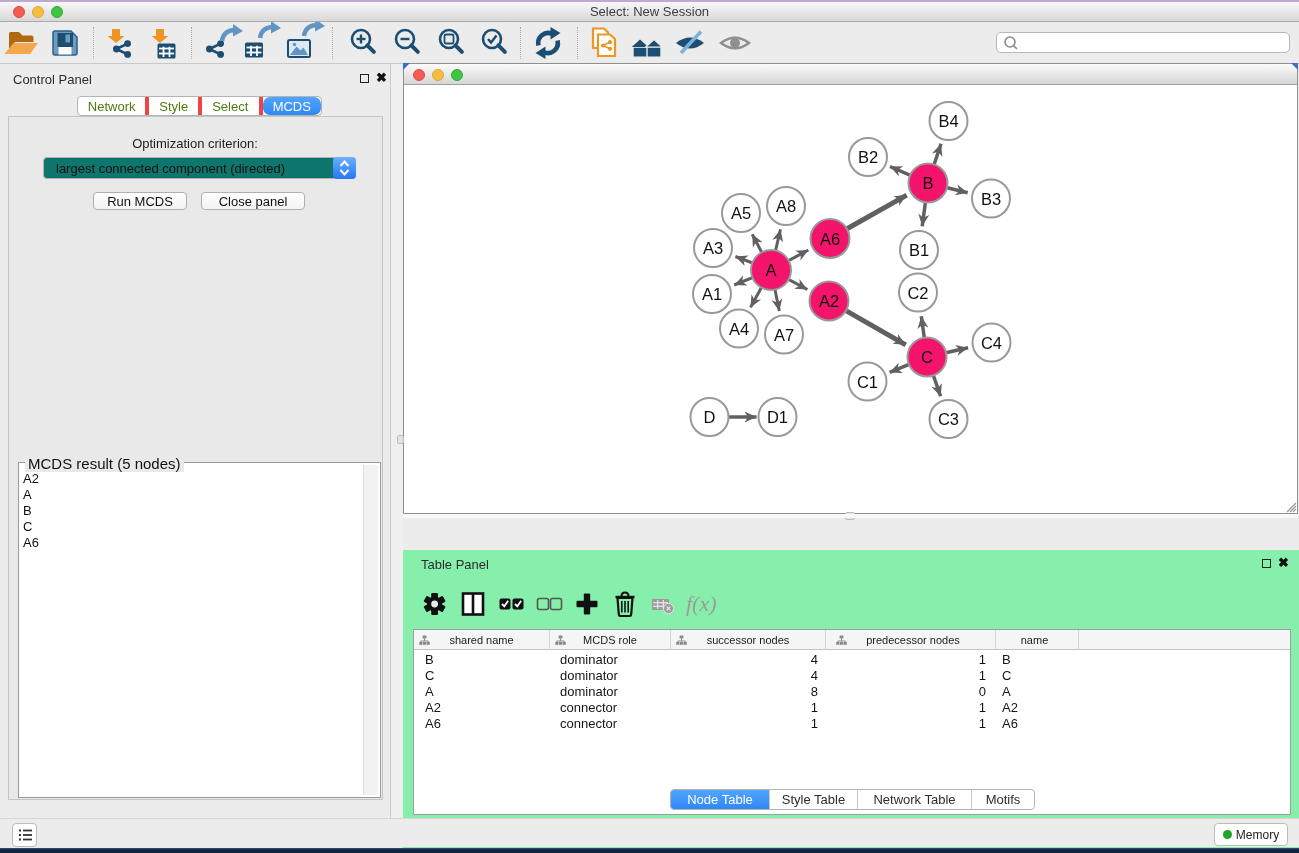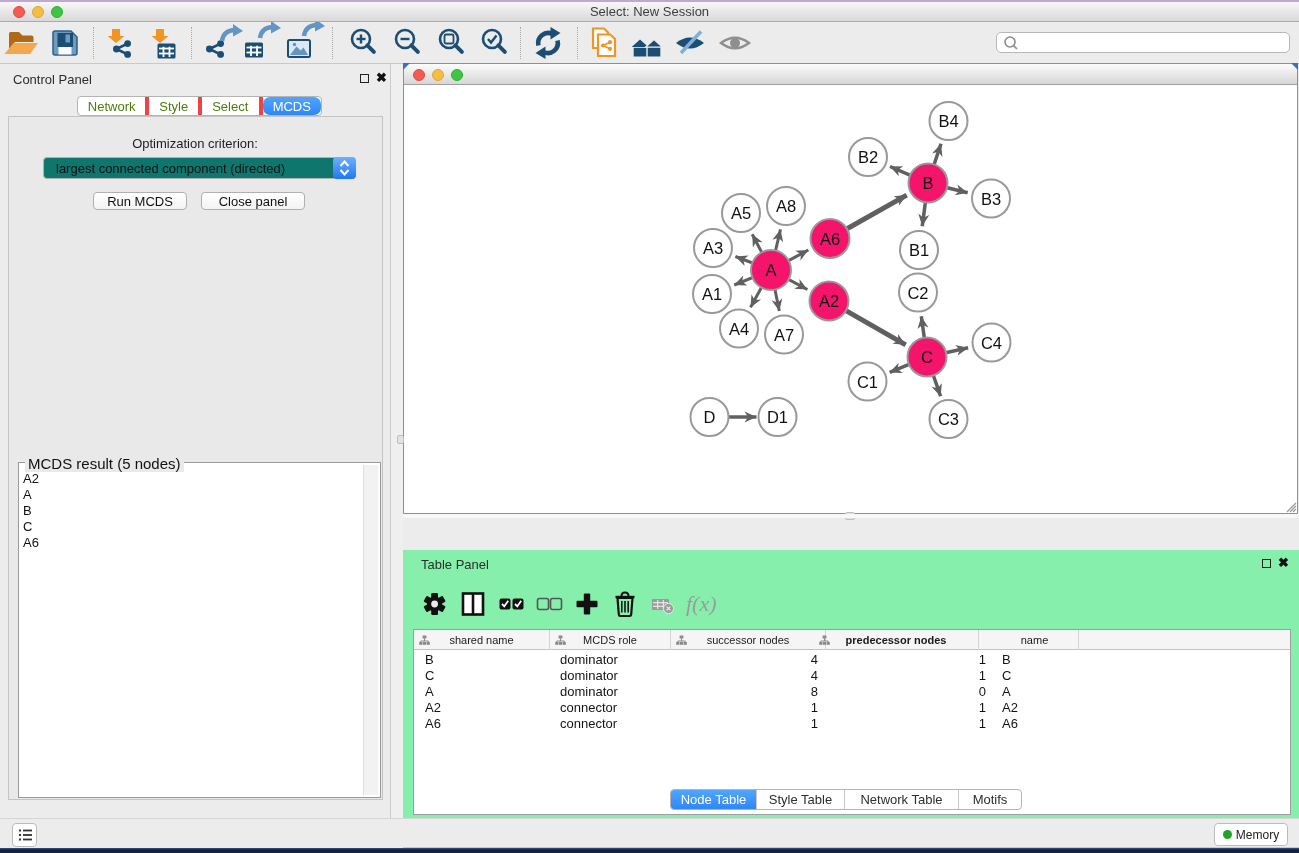--- a/index.html
+++ b/index.html
@@ -368,21 +368,21 @@
             <rect x="3.9" y="7" width="3.2" height="2.8" fill="#8a8a8a"></rect>
             <rect x="7.6" y="7" width="3.2" height="2.8" fill="#8a8a8a"></rect>
           </svg>MCDS role</div>
         <div class="cell" style="left:257px;width:155px;"><svg width="11" height="11" viewBox="0 0 11 11" style="position:absolute;left:5px;top:5px">
             <rect x="3.6" y="0.5" width="3.8" height="3" fill="#8a8a8a"></rect>
             <path d="M5.5,3.5 L5.5,6 M1.8,6 L9.2,6 M1.8,6 L1.8,7 M9.2,6 L9.2,7" stroke="#8a8a8a" stroke-width="1"></path>
             <rect x="0.2" y="7" width="3.2" height="2.8" fill="#8a8a8a"></rect>
             <rect x="3.9" y="7" width="3.2" height="2.8" fill="#8a8a8a"></rect>
             <rect x="7.6" y="7" width="3.2" height="2.8" fill="#8a8a8a"></rect>
           </svg>successor nodes</div>
-        <div class="cell" style="left:400px;width:165px;font-weight:bold;"><svg width="11" height="11" viewBox="0 0 11 11" style="position:absolute;left:5px;top:5px">
+        <div class="cell" style="left:417px;width:165px;"><svg width="11" height="11" viewBox="0 0 11 11" style="position:absolute;left:5px;top:5px">
             <rect x="3.6" y="0.5" width="3.8" height="3" fill="#8a8a8a"></rect>
             <path d="M5.5,3.5 L5.5,6 M1.8,6 L9.2,6 M1.8,6 L1.8,7 M9.2,6 L9.2,7" stroke="#8a8a8a" stroke-width="1"></path>
             <rect x="0.2" y="7" width="3.2" height="2.8" fill="#8a8a8a"></rect>
             <rect x="3.9" y="7" width="3.2" height="2.8" fill="#8a8a8a"></rect>
             <rect x="7.6" y="7" width="3.2" height="2.8" fill="#8a8a8a"></rect>
           </svg>predecessor nodes</div>
         <div class="cell" style="left:577px;width:88px;">name</div>
       </div>
       <div class="trow" style="left:11px;top:22px;">B</div>
       <div class="trow" style="left:146px;top:22px;">dominator</div>
@@ -405,21 +405,21 @@
       <div class="trow" style="left:412px;top:70px;width:160px;text-align:right;">1</div>
       <div class="trow" style="left:588px;top:70px;">A2</div>
       <div class="trow" style="left:11px;top:86px;">A6</div>
       <div class="trow" style="left:146px;top:86px;">connector</div>
       <div class="trow" style="left:257px;top:86px;width:147px;text-align:right;">1</div>
       <div class="trow" style="left:412px;top:86px;width:160px;text-align:right;">1</div>
       <div class="trow" style="left:588px;top:86px;">A6</div>
     </div>
 </div>
 <div id="bottabs">
-  <div class="seg sel" style="width:86px;">Node Table</div>
+  <div class="seg sel" style="width:99px;">Node Table</div>
   <div class="seg" style="width:88px;">Style Table</div>
   <div class="seg" style="width:114px;">Network Table</div>
   <div class="seg" style="width:62px;">Motifs</div>
 </div>
 <div id="statusbar">
   <div id="listbtn"><svg width="25" height="22">
         <g stroke="#333" stroke-width="1.8">
           <line x1="6" y1="6.5" x2="8" y2="6.5"></line>
           <line x1="10" y1="6.5" x2="19" y2="6.5"></line>
           <line x1="6" y1="11" x2="8" y2="11"></line>

